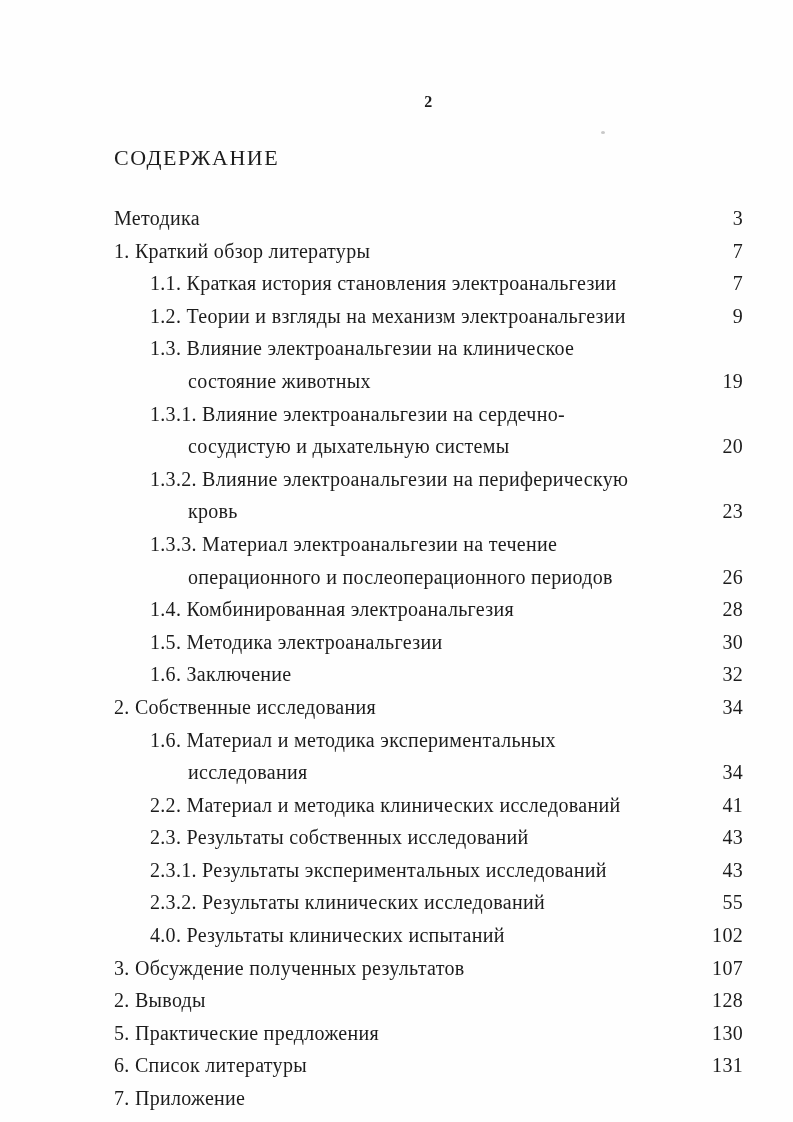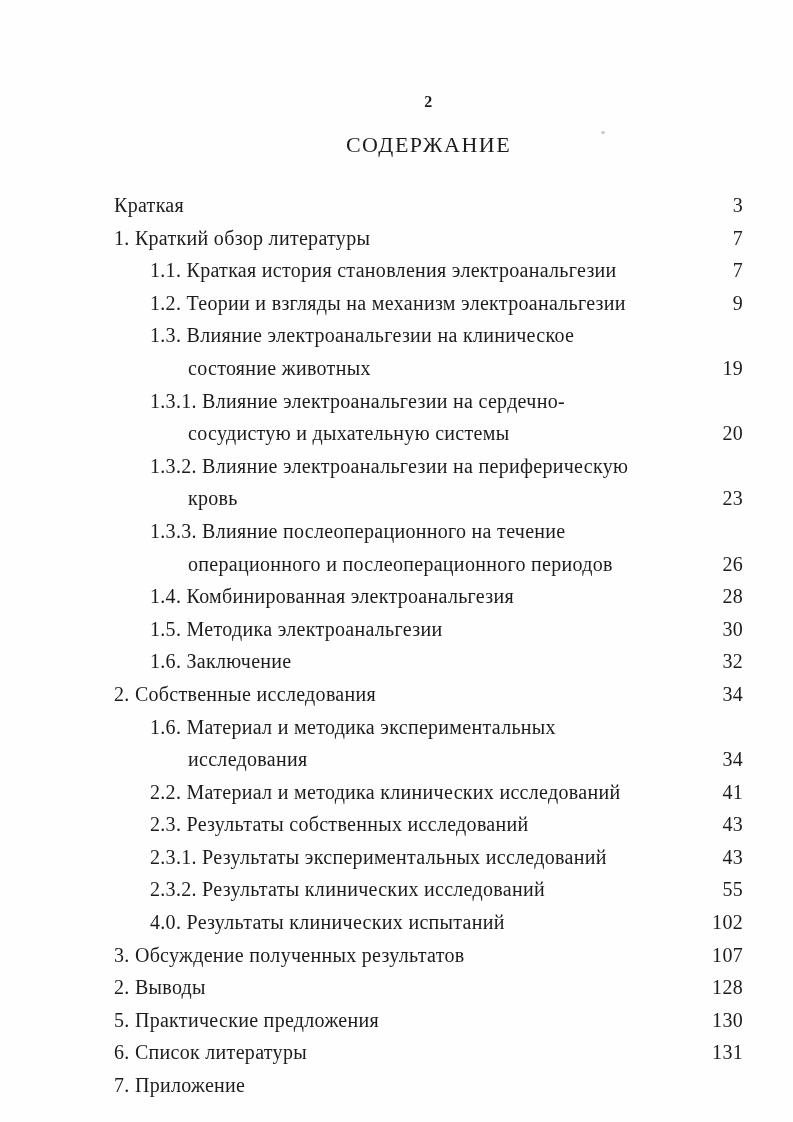--- a/index.html
+++ b/index.html
@@ -21,22 +21,22 @@
     margin-right: 50px; 
   }
   .header-page-number {
     padding-top: 93px;
     text-align: center;
     font-size: 16px;
     font-weight: 700;
     letter-spacing: 0.5px;
   }
   .toc-title {
-    margin-top: 21px;
-    text-align: center;
+    margin-top: 34px;
+    text-align: left;
     font-size: 22px;
     letter-spacing: 1.5px;
   }
   .toc-list {
     margin-top: 31px;
     font-size: 20px;
     letter-spacing: 0.3px;
   }
   .row {
     display: flex;
@@ -65,21 +65,21 @@
 </head>
 <body>
 
 <div class="page">
   <div class="speck"></div>
   <div class="content">
     <div class="header-page-number">2</div>
     <div class="toc-title">СОДЕРЖАНИЕ</div>
     <div class="toc-list">
         <div class="row">
-          <span class="lvl0">Краткая</span>
+          <span class="lvl0">Методика</span>
           <span class="pagenum">3</span>
         </div>
         <div class="row">
           <span class="lvl0">1. Краткий обзор литературы</span>
           <span class="pagenum">7</span>
         </div>
         <div class="row">
           <span class="lvl1">1.1. Краткая история становления электроанальгезии</span>
           <span class="pagenum">7</span>
         </div>
@@ -102,21 +102,21 @@
           <span class="pagenum">20</span>
         </div>
         <div class="row">
           <span class="lvl1">1.3.2. Влияние электроанальгезии на периферическую</span>
         </div>
         <div class="row">
           <span class="cont">кровь</span>
           <span class="pagenum">23</span>
         </div>
         <div class="row">
-          <span class="lvl1">1.3.3. Влияние послеоперационного на течение</span>
+          <span class="lvl1">1.3.3. Материал электроанальгезии на течение</span>
         </div>
         <div class="row">
           <span class="cont">операционного и послеоперационного периодов</span>
           <span class="pagenum">26</span>
         </div>
         <div class="row">
           <span class="lvl1">1.4. Комбинированная электроанальгезия</span>
           <span class="pagenum">28</span>
         </div>
         <div class="row">

